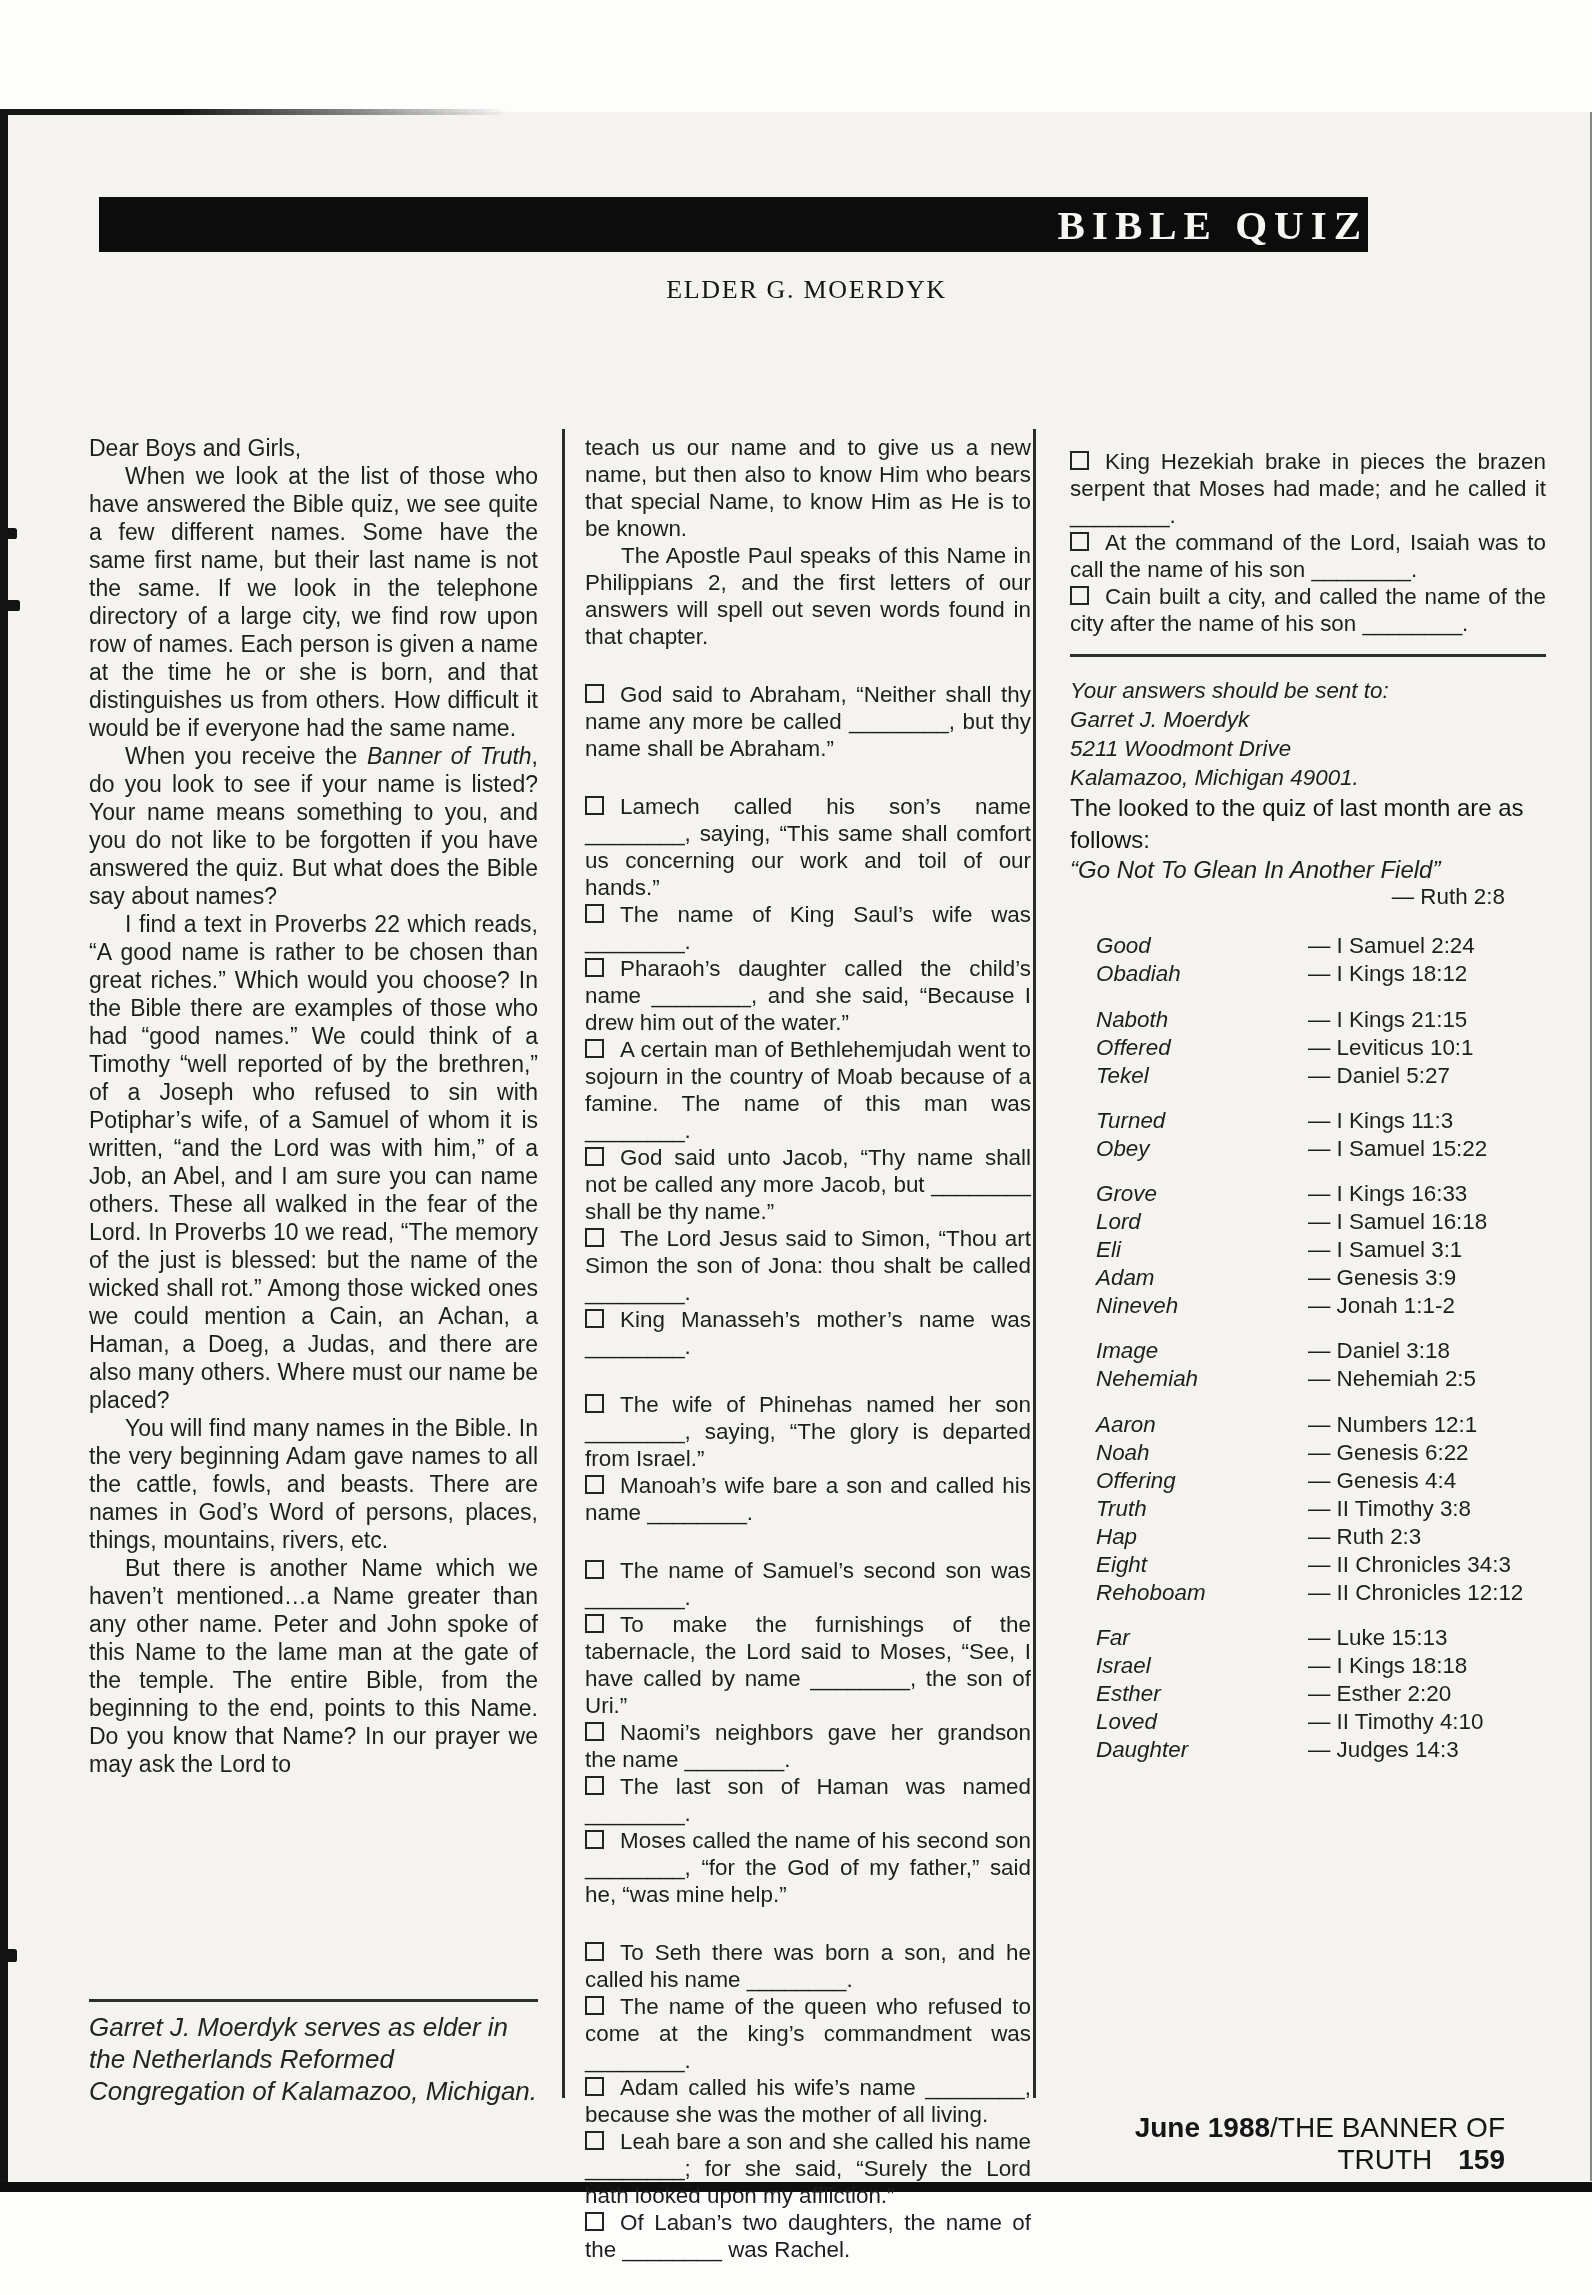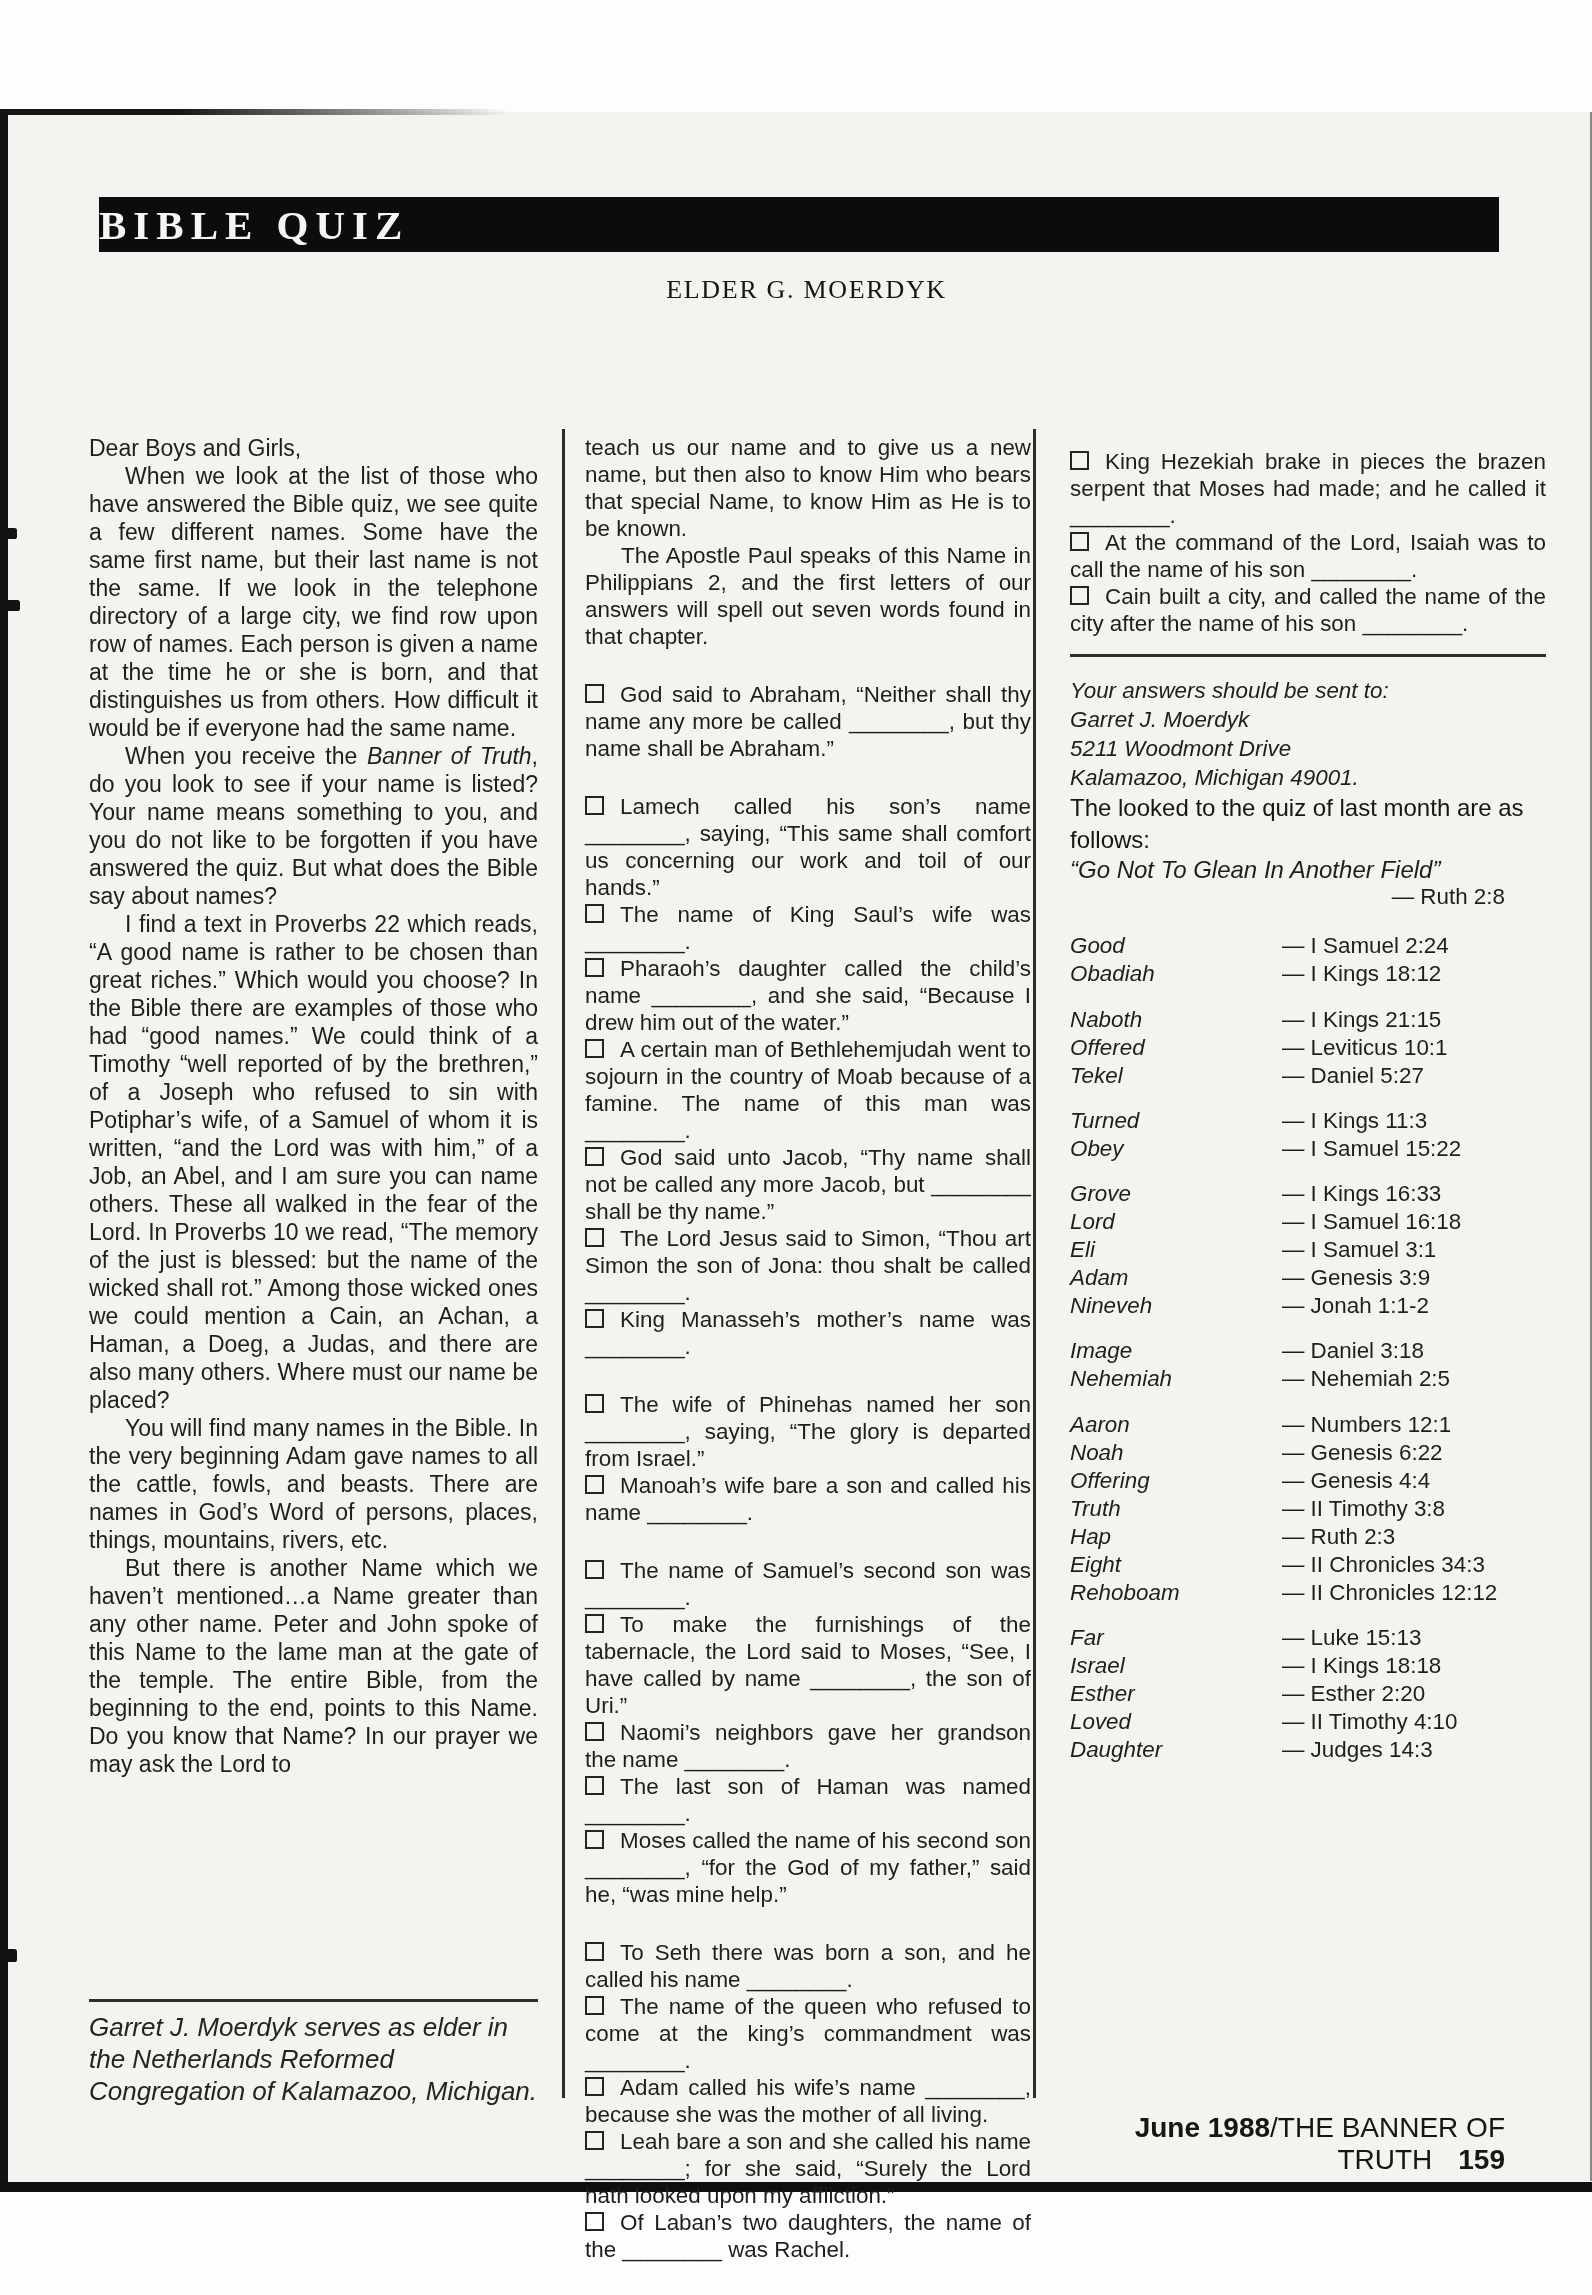--- a/index.html
+++ b/index.html
@@ -9,22 +9,22 @@
   .top-line{position:absolute;left:0;top:109px;width:509px;height:6px;
             background:linear-gradient(90deg,#161616 0%,#161616 35%,rgba(22,22,22,.5) 70%,rgba(22,22,22,0) 100%);}
   .bottom-line{position:absolute;left:0;top:2182px;width:1592px;height:9.5px;background:#0f0f0f;}
   .left-edge{position:absolute;left:0;top:110px;width:7.8px;height:2078px;background:#131313;}
   .right-edge{position:absolute;left:1590px;top:112px;width:2.6px;height:2069px;background:rgba(45,45,45,.55);}
   .edge-mark{position:absolute;left:0;background:#131313;border-radius:0 2.6px 2.6px 0;}
   .em1{top:528px;width:17.3px;height:11.2px;}
   .em2{top:600px;width:20px;height:11.2px;}
   .em3{top:1949px;width:17.3px;height:13px;}
 
-  .banner{position:absolute;left:99px;top:197px;width:1400px;height:55px;background:#0c0c0c;
-          display:flex;align-items:center;justify-content:flex-start;}
+  .banner{position:absolute;left:99px;top:197px;width:1269px;height:55px;background:#0c0c0c;
+          display:flex;align-items:center;justify-content:flex-end;}
   .banner-title{font-family:"Liberation Serif",serif;font-weight:700;font-size:41px;
                 letter-spacing:7px;color:#f7f6f3;}
   .byline{position:absolute;left:99px;top:275px;width:1415px;text-align:center;
           font-family:"Liberation Serif",serif;font-size:26px;letter-spacing:1.7px;color:#161616;}
 
   .vline{position:absolute;top:429px;width:2.6px;height:1669px;background:#2b2b2b;}
   .vl1{left:562px;}
   .vl2{left:1033px;}
 
   .col{position:absolute;top:434px;}
@@ -43,21 +43,21 @@
   .rule1{position:absolute;left:89px;top:1999px;width:449px;height:2.6px;background:#2e2e2e;}
   .footnote{position:absolute;left:89px;top:2011px;width:449px;font-style:italic;
             font-size:26px;line-height:32px;color:#242424;text-align:left;}
 
   .hr3{margin:17.3px 0 0 0;width:100%;height:2.6px;background:#2e2e2e;}
   .sendto{margin-top:19px;}
   .sendto p{font-style:italic;text-align:left;line-height:29px;}
   .answers-heading{margin-top:31px;text-align:left !important;font-size:24px;line-height:32px;color:#161616;}
   .quiz-title{margin-top:19px;font-style:italic;font-size:24px;text-align:left !important;}
   .quiz-ref{margin-top:7px;text-align:right !important;padding-right:41px;font-size:22.4px;}
-  .answers{margin-top:22.4px;}
+  .answers{margin-top:22.4px;margin-left:26px;}
   .arow{position:relative;height:28px;}
   .arow.gap{margin-top:17.3px;}
   .aword{font-style:italic;}
   .aref{position:absolute;left:212px;top:0;}
 
   .footer{position:absolute;top:2112px;left:1070px;width:435px;text-align:right;font-size:28px;color:#161616;}
   .footer .b{font-weight:700;}
   .footer .pageno{margin-left:26px;}
 </style>
 </head>

